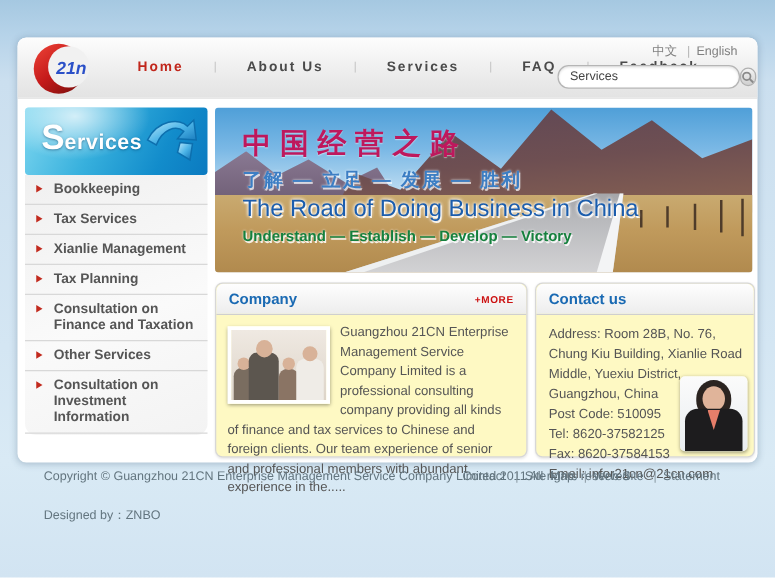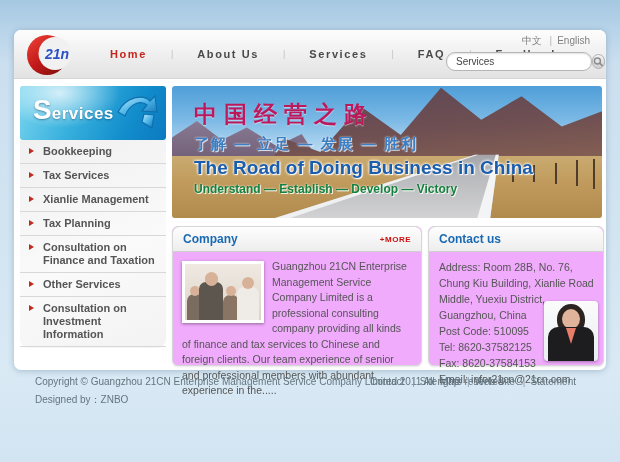--- a/index.html
+++ b/index.html
@@ -57,26 +57,26 @@
     clip-path:polygon(24% 100%,74% 100%,76% 8%,70.5% 8%);
     background:linear-gradient(180deg,#9fa0a4 0%,#b9babd 40%,#d2d2d4 100%);}
   .road-line-l{left:0;bottom:0;width:100%;height:52%;clip-path:polygon(24% 100%,27.5% 100%,71.2% 8%,70.5% 8%);background:#eef0f1;}
   .road-line-r{left:0;bottom:0;width:100%;height:52%;clip-path:polygon(71% 100%,74% 100%,76% 8%,75.3% 8%);background:#f3f4f5;}
   .fence-post{position:absolute;width:2px;background:#4f3c2a;}
   .hero-text{position:absolute;left:22px;top:13px;}
   .ht-cn-1{font-size:23px;font-weight:bold;color:#be185d;letter-spacing:7px;font-family:"Liberation Serif",serif;
     text-shadow:0 1px 1px rgba(255,255,255,.5);}
   .ht-cn-2{font-size:15px;font-weight:bold;color:#3c7ec4;letter-spacing:2px;margin-top:5px;
     text-shadow:0 0 2px #e8f2fb,1px 1px 0 rgba(255,255,255,.7);}
-  .ht-en-1{font-size:19px;font-weight:bold;color:#1b5dad;margin-top:3px;
+  .ht-en-1{font-size:19px;font-weight:normal;color:#1b5dad;margin-top:3px;
     text-shadow:0 0 3px #fff,0 0 3px #fff,1px 1px 0 rgba(255,255,255,.85);}
   .ht-en-2{font-size:12px;font-weight:bold;color:#15803d;margin-top:3px;
     text-shadow:0 0 2px #fff,1px 1px 0 rgba(255,255,255,.85);}
   
-  .panel{position:absolute;top:196px;background:#f0abfc;border:1px solid #d7d7d7;border-radius:6px;
+  .panel{position:absolute;top:196px;background:#fef9c3;border:1px solid #d7d7d7;border-radius:6px;
     box-shadow:0 1px 2px rgba(0,0,0,.10);}
   .company-panel{left:158px;width:248px;height:138px;}
   .contact-panel{left:414px;width:174px;height:138px;}
   .panel-header{height:24px;background:linear-gradient(#fefefe,#ededed);border-bottom:1px solid #cfcfcf;
     border-radius:6px 6px 0 0;display:flex;align-items:center;justify-content:space-between;padding:0 10px;}
   .panel-title{color:#1a6ab3;font-weight:bold;font-size:12px;}
   .more-link{color:#cc1111;font-size:8px;font-weight:bold;letter-spacing:.5px;text-decoration:none;}
   .company-body{padding:7px 9px 0 9px;font-size:10.5px;color:#555;line-height:15.5px;}
   .company-photo{float:left;width:76px;height:56px;border:3px solid #fff;box-shadow:0 1px 3px rgba(0,0,0,.4);
     margin:2px 8px 2px 0;position:relative;overflow:hidden;background:linear-gradient(#efe9e2,#ddd4c8);}
@@ -86,21 +86,21 @@
   .contact-line{margin:0 6px 0 0;}
   .contact-photo{position:absolute;right:5px;bottom:4px;width:54px;height:60px;border-radius:4px;overflow:hidden;
     background:linear-gradient(#fbfbfb,#e9edf0);box-shadow:0 1px 3px rgba(0,0,0,.35);}
   .c-hair{position:absolute;left:13px;top:3px;width:28px;height:30px;border-radius:50% 50% 45% 45%;background:#2b2420;}
   .c-face{position:absolute;left:18px;top:8px;width:18px;height:20px;border-radius:50%;background:#e0b49a;}
   .c-suit{position:absolute;left:4px;top:26px;width:46px;height:34px;border-radius:10px 10px 0 0;background:#1d1c1e;}
   .c-shirt{position:absolute;left:22px;top:27px;width:10px;height:16px;background:#e77e6a;clip-path:polygon(0 0,100% 0,50% 100%);}
   
   .footer{position:absolute;left:14px;width:592px;top:376px;font-size:10px;color:#63757f;}
   .copyright{position:absolute;left:21px;top:0;}
-  .designed{position:absolute;left:21px;top:17px;}
+  .designed{position:absolute;left:21px;top:29px;}
   .footer-links{position:absolute;right:30px;top:0;}
   .footer-links a{color:#63757f;text-decoration:none;}
   .footer-links a + a::before{content:"|";margin:0 5px;color:#8d9ca6;}
 </style>
 </head>
 <body>
 
 <div class="page-card">
 
   <div class="site-header">

